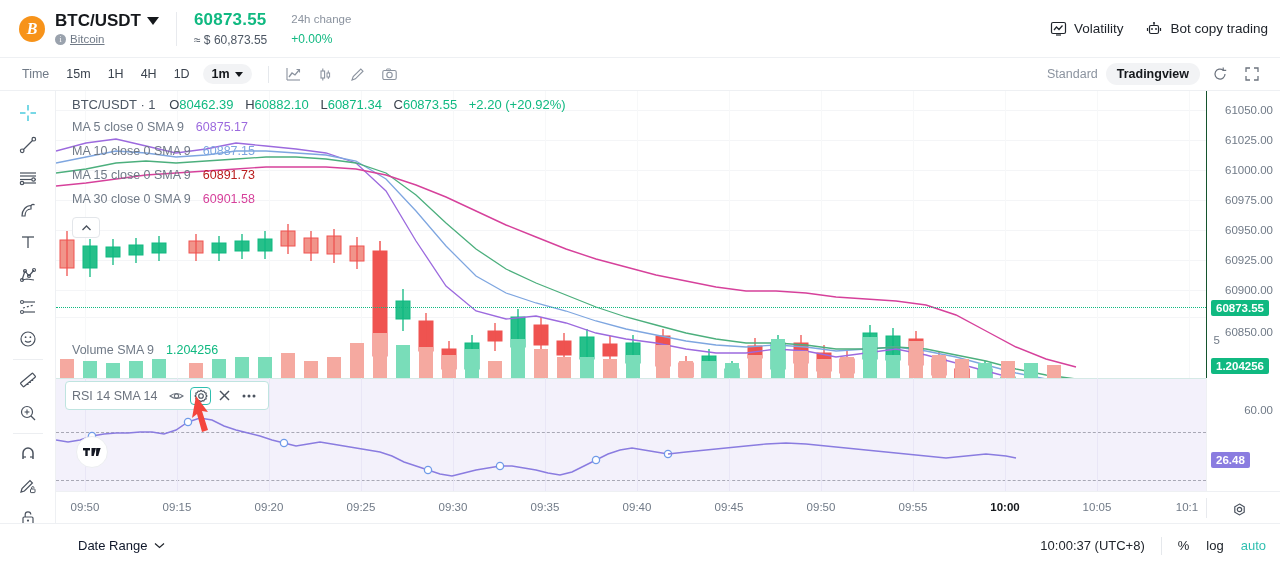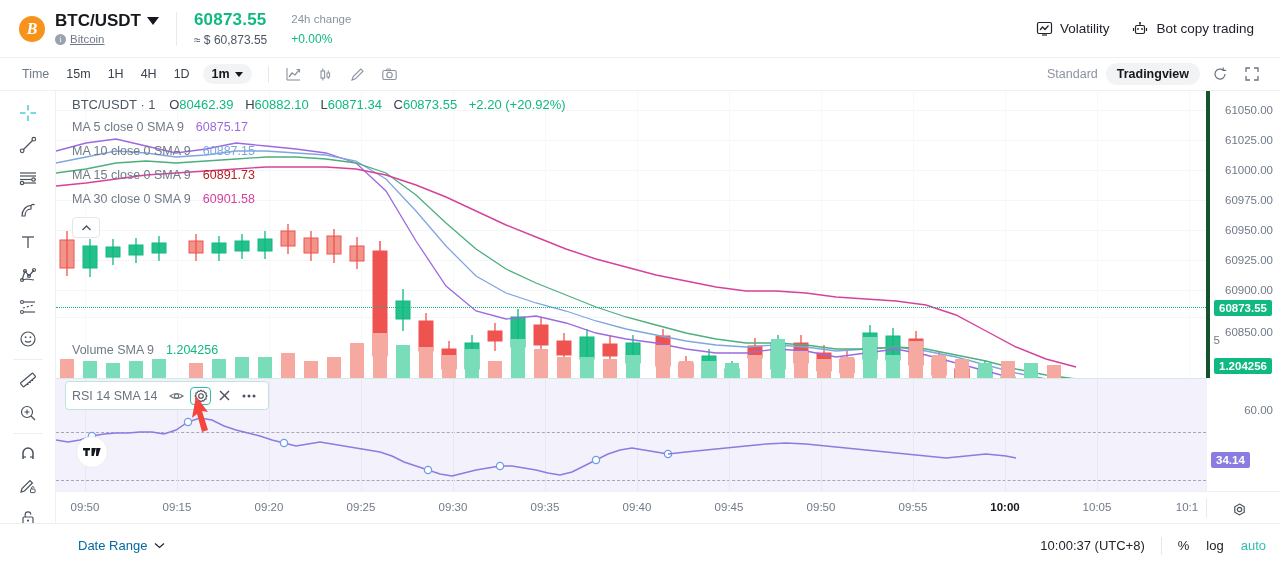--- a/index.html
+++ b/index.html
@@ -38,21 +38,21 @@
     font-family:"Liberation Serif", serif;
   }
   .sym-name { font-size:11.5px;color:#707a87;text-decoration:underline; }
   .vsep { width:1px;height:34px;background:#e8eaee;margin:0 17px; }
   .price-block { display:flex;flex-direction:column;justify-content:center; }
   .price-main { font-size:17px;font-weight:bold;color:#10b981;line-height:20px;letter-spacing:.2px; }
   .price-approx { font-size:12px;color:#4c5663;margin-top:3px; }
   .chg-block { margin-left:24px;display:flex;flex-direction:column;justify-content:center; }
   .chg-label { font-size:11.5px;color:#8b939f;line-height:16px; }
   .chg-val { font-size:12px;color:#10b981;margin-top:5px; }
-  .hdr-right { margin-left:auto; display:flex;align-items:center;gap:22px;padding-right:26px; }
+  .hdr-right { margin-left:auto; display:flex;align-items:center;gap:22px;padding-right:12px; }
   .hdr-btn { display:flex;align-items:center;gap:7px;font-size:13.5px;color:#20252c;cursor:pointer; }
 
   
   .toolbar {
     position:absolute; left:0; top:58px; width:1280px; height:33px;
     border-bottom:1px solid #eef0f3; display:flex; align-items:center;
     background:#fff;
   }
   .tb-label { font-size:12.5px;color:#707a87;padding-left:22px; }
   .tb-item { font-size:12.5px;color:#3b434e;margin-left:17px;cursor:pointer; }
@@ -74,21 +74,21 @@
     border-right:1px solid #eef0f3;background:#fff;
     display:flex;flex-direction:column;align-items:center;padding-top:6px;
   }
   .lt-btn { width:36px;height:33px;display:flex;align-items:center;justify-content:center;cursor:pointer;border-radius:4px; }
   .lt-div { width:30px;height:1px;background:#eceef1;margin:4px 0; }
 
   
   .chartarea { position:absolute;left:56px;top:91px;width:1150px;height:400px;background:#fff;overflow:hidden; }
   .priceaxis {
     position:absolute;left:1206px;top:91px;width:74px;height:400px;
-    border-left:4px solid #14532d;background:#fff;
+    border-left:1px solid #14532d;background:#fff;
   }
   .ax-lbl { position:absolute;right:7px;font-size:11.5px;color:#707a87;transform:translateY(-50%);white-space:nowrap; }
   .ax-badge {
     position:absolute;left:4px;font-size:11.5px;font-weight:bold;color:#fff;background:#10b981;
     border-radius:2px;padding:2px 5px;transform:translateY(-50%);white-space:nowrap;
   }
   .ax-badge.purple { background:#8a7ce0; }
 
   
   .legend { position:absolute;left:16px;top:5px;z-index:30;pointer-events:none; }
@@ -128,21 +128,21 @@
   .t-lbl { position:absolute;top:9px;font-size:11.5px;color:#707a87;transform:translateX(-50%);white-space:nowrap; }
   .t-lbl.cur { color:#15181c;font-weight:bold; }
   .t-sep { position:absolute;left:1150px;top:6px;width:1px;height:20px;background:#e8eaee; }
   .t-gear { position:absolute;left:1173px;top:7px;width:20px;height:20px;display:flex;align-items:center;justify-content:center;cursor:pointer; }
 
   
   .bottombar {
     position:absolute;left:0;top:523px;width:1280px;height:44px;background:#fff;
     border-top:1px solid #eef0f3;display:flex;align-items:center;
   }
-  .dr { display:flex;align-items:center;gap:7px;font-size:13px;color:#0369a1;padding-left:78px;cursor:pointer; }
+  .dr { display:flex;align-items:center;gap:7px;font-size:13px;color:#0f172a;padding-left:78px;cursor:pointer; }
   .bb-right { margin-left:auto;display:flex;align-items:center;padding-right:14px;gap:0; }
   .bb-time { font-size:13px;color:#20252c;margin-right:16px; }
   .bb-sep { width:1px;height:18px;background:#e5e8ec;margin-right:16px; }
   .bb-item { font-size:13px;color:#20252c;margin-right:17px;cursor:pointer; }
   .bb-item.act { color:#2fbfb0; margin-right:0; }
 
   
   .hgrid { position:absolute;left:0;width:1150px;height:1px;background:#f4f5f7; }
   .vgrid { position:absolute;top:0;width:1px;height:400px;background:#f7f8f9; }
   .curline { position:absolute;left:0;width:1150px;height:0;border-top:1px dotted #10b981; }
@@ -673,21 +673,21 @@
       </span>
     </div>
   </div>
 
   <svg class="redarrow" width="32" height="46" viewBox="0 0 32 46">
     <polygon points="8,0 20,16 14,15 20,34 14,36 9,18 4,22" fill="#f4463c"></polygon>
   </svg>
 
   <div class="rsiaxis">
     <div class="ax-lbl" style="top:32px">60.00</div>
-    <div class="ax-badge purple" style="top:82px">34.14</div>
+    <div class="ax-badge purple" style="top:82px">26.48</div>
   </div>
 
   <div class="timeaxis">
     <div class="t-lbl" style="left:29px">09:50</div>
     <div class="t-lbl" style="left:121px">09:15</div>
     <div class="t-lbl" style="left:213px">09:20</div>
     <div class="t-lbl" style="left:305px">09:25</div>
     <div class="t-lbl" style="left:397px">09:30</div>
     <div class="t-lbl" style="left:489px">09:35</div>
     <div class="t-lbl" style="left:581px">09:40</div>

